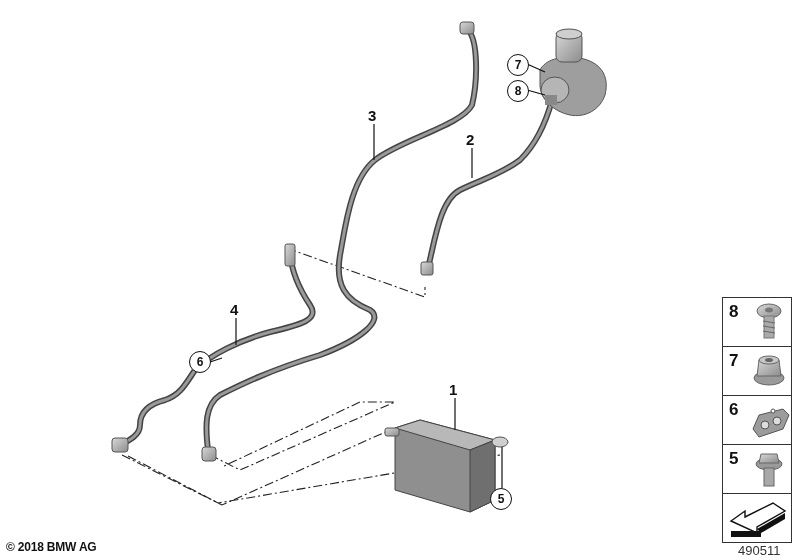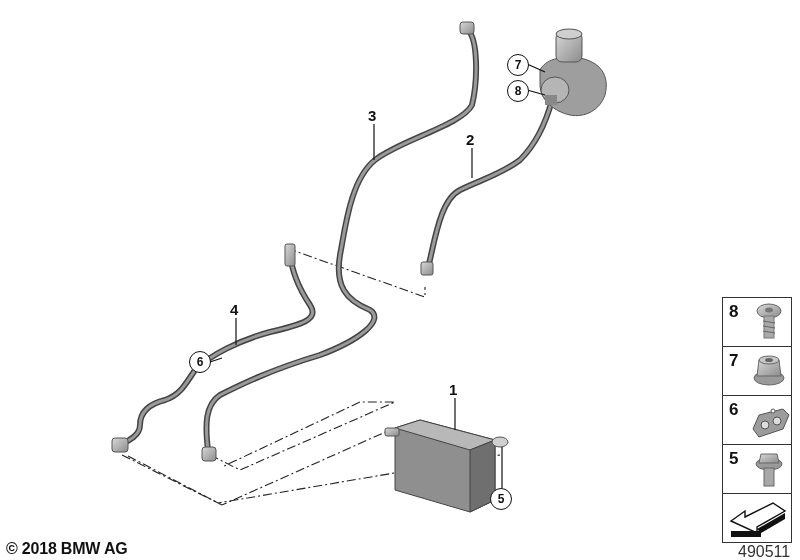--- a/index.html
+++ b/index.html
@@ -1,21 +1,21 @@
 <!DOCTYPE html>
 <html><head>
 <meta charset="utf-8">
 <style>
   html,body{margin:0;padding:0;background:#ffffff;}
   body{width:800px;height:560px;position:relative;overflow:hidden;font-family:"Liberation Sans",sans-serif;}
   #diagram{position:absolute;left:0;top:0;width:800px;height:560px;}
   .callout{position:absolute;font-weight:bold;font-size:15px;color:#111;line-height:1;}
   .circ{position:absolute;width:20px;height:20px;border:1.6px solid #111;border-radius:50%;background:#fff;font-weight:bold;font-size:12px;text-align:center;line-height:20px;color:#111;}
-  .copyright{position:absolute;left:6px;top:540px;font-size:16px;color:#111;font-weight:bold;letter-spacing:-0.2px;}
-  .docno{position:absolute;left:738px;top:543px;font-size:16px;color:#333;}
+  .copyright{position:absolute;left:6px;top:540px;font-size:12px;color:#111;font-weight:bold;letter-spacing:-0.2px;}
+  .docno{position:absolute;left:738px;top:543px;font-size:13px;color:#333;}
   .panel{position:absolute;left:722px;top:297px;width:70px;}
   .pbox{position:relative;height:48px;border:1px solid #333;border-bottom:none;background:#fff;}
   .pbox:last-child{border-bottom:1px solid #333;}
   .pnum{position:absolute;left:6px;top:4px;font-weight:bold;font-size:17px;color:#111;}
   .picon{position:absolute;left:26px;top:3px;width:42px;height:42px;}
 </style>
 </head>
 <body>
 
 <div id="diagram">

